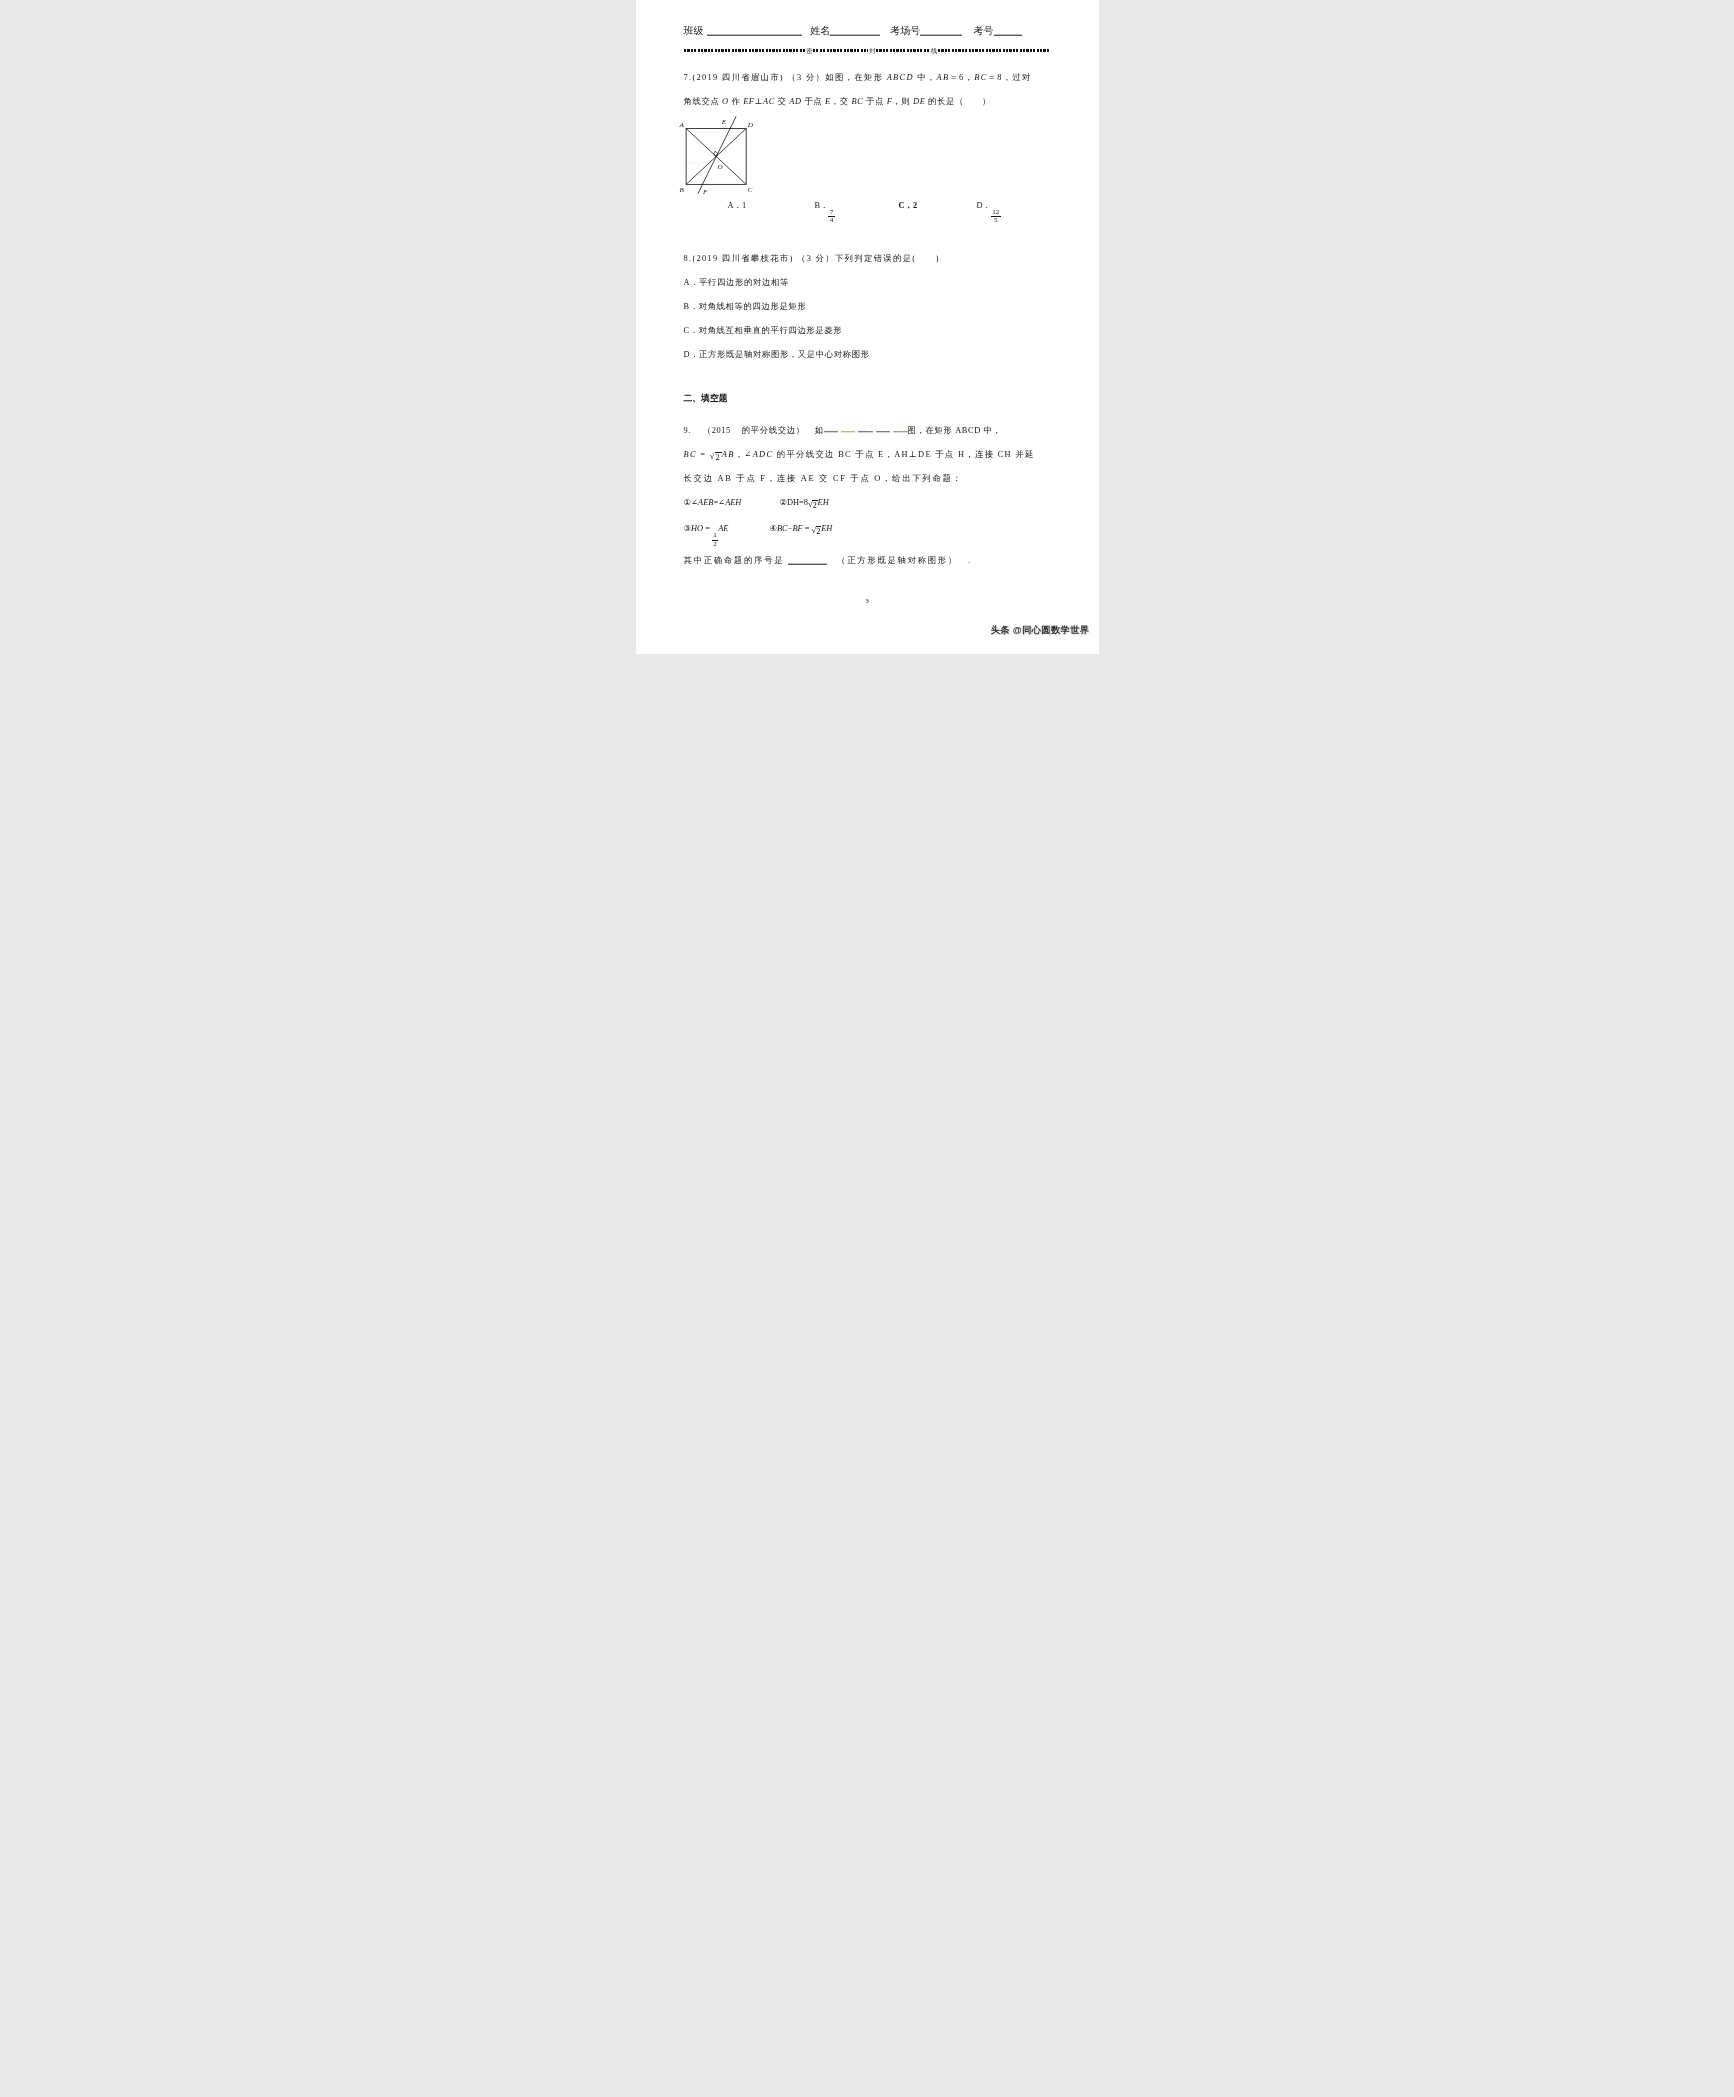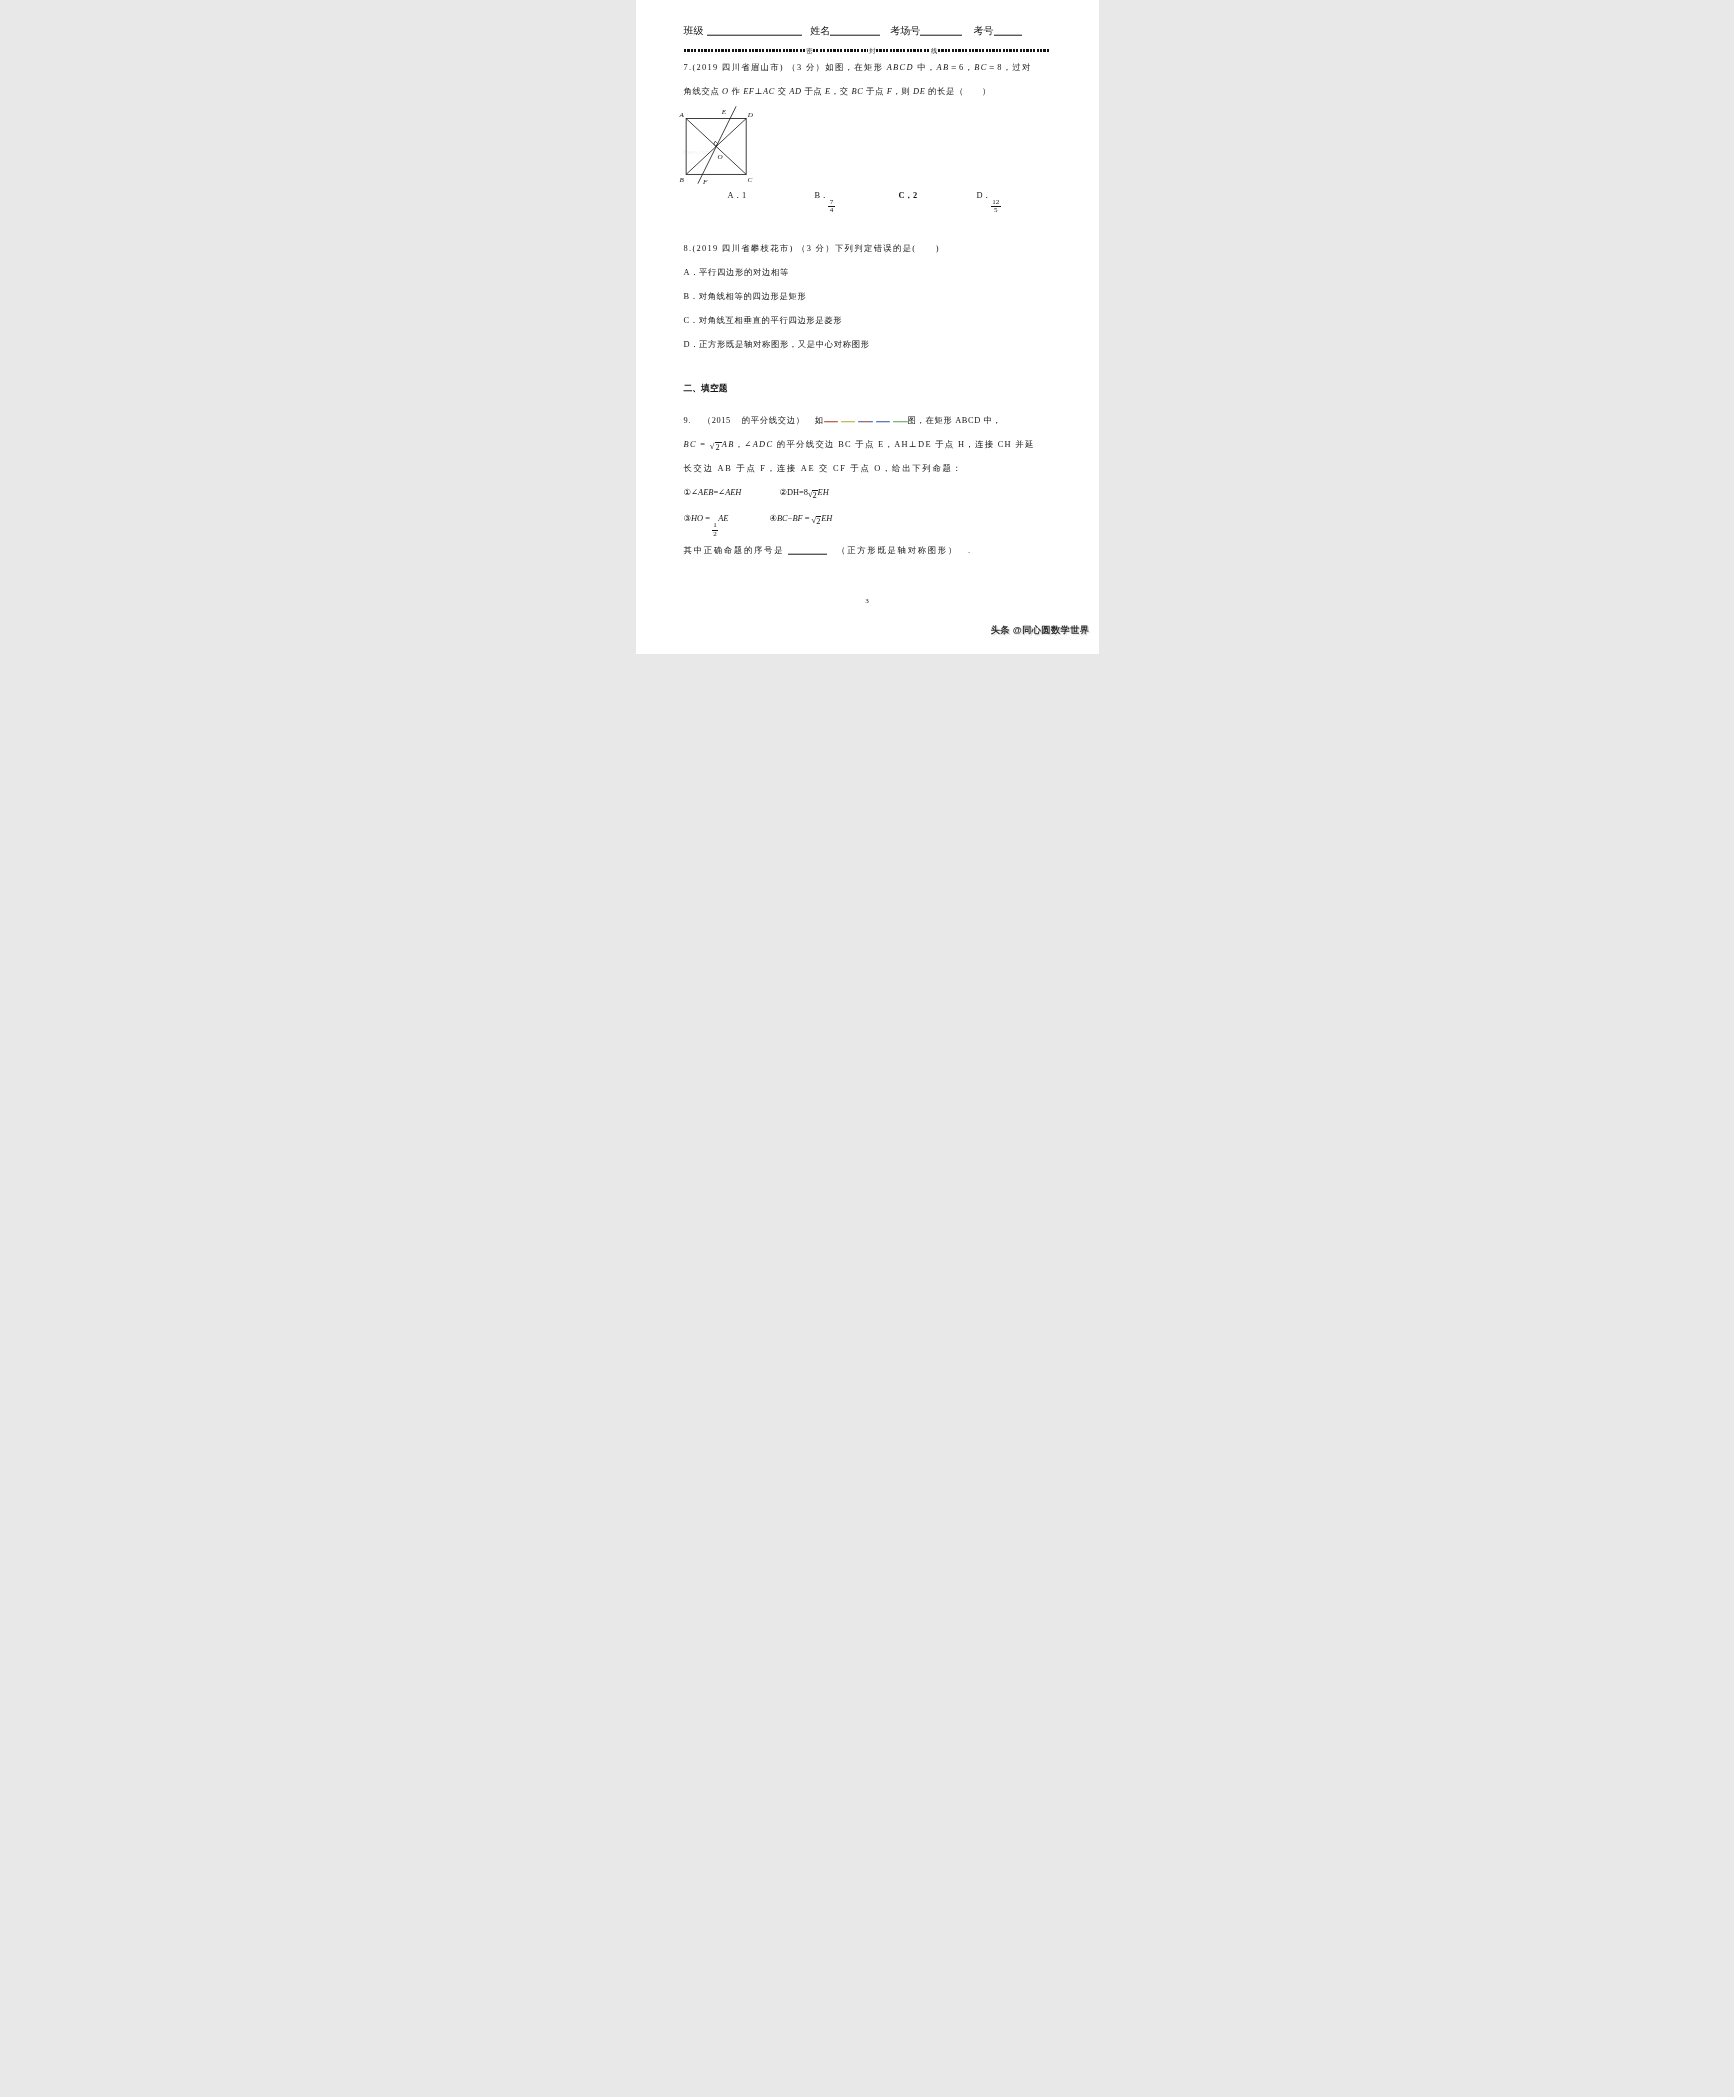--- a/index.html
+++ b/index.html
@@ -16,21 +16,21 @@
   
   .header-row{font-size:10px;line-height:17px;white-space:nowrap;}
   .blank{display:inline-block;border-bottom:0.8px solid #161616;height:5.9px;transform:translateY(1.7px);}
   .gap{display:inline-block;}
   
   .seal-row{display:flex;align-items:center;height:11px;margin-top:5.9px;}
   .seal-ch{font-size:6.3px;line-height:11px;padding:0 0.8px;color:#141414;}
   .dash-seg{height:2.5px;background:repeating-linear-gradient(90deg,#151515 0 2.1px,transparent 2.1px 3.4px);}
   .seg1{width:122px;}.seg2{width:55px;}.seg3{width:54px;}.seg4{flex:1;}
   
-  .mt-q7{}
+  .mt-q7{margin-top:10px;}
   .figure{display:block;margin:0.8px 0 0 -4.2px;}
   .figure rect,.figure line{fill:none;stroke:#1b1b1b;stroke-width:2;}
   .figure path{fill:none;stroke:#1b1b1b;stroke-width:1.6;}
   .figure text{font-size:17px;font-style:italic;fill:#141414;font-family:"Liberation Serif","DejaVu Serif",serif;}
   .figure .fwm{font-style:normal;opacity:.13;fill:#667;font-size:13px;letter-spacing:1px;}
   .opt-row{display:flex;font-size:8.4px;line-height:22px;white-space:nowrap;}
   .optA{width:87px;margin-left:44px;}.optB{width:84px;}.optC{width:78px;font-weight:bold;}
   
   .frac{display:inline-flex;flex-direction:column;text-align:center;vertical-align:-5.9px;font-size:7.1px;line-height:1.1;}
   .frac .fn{padding:0 1.3px;}

